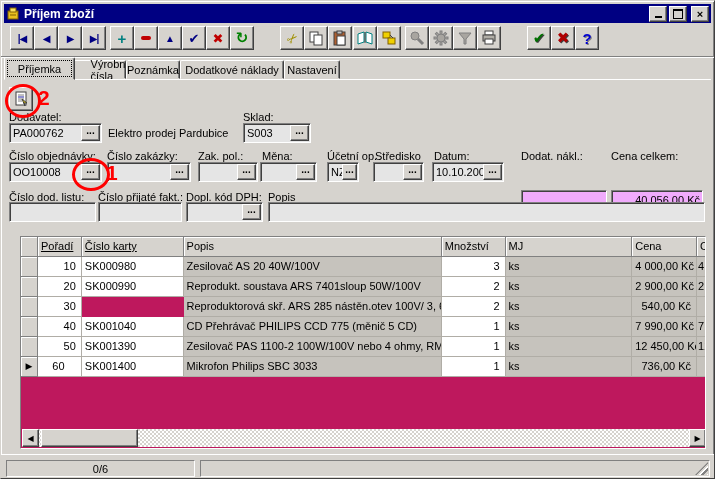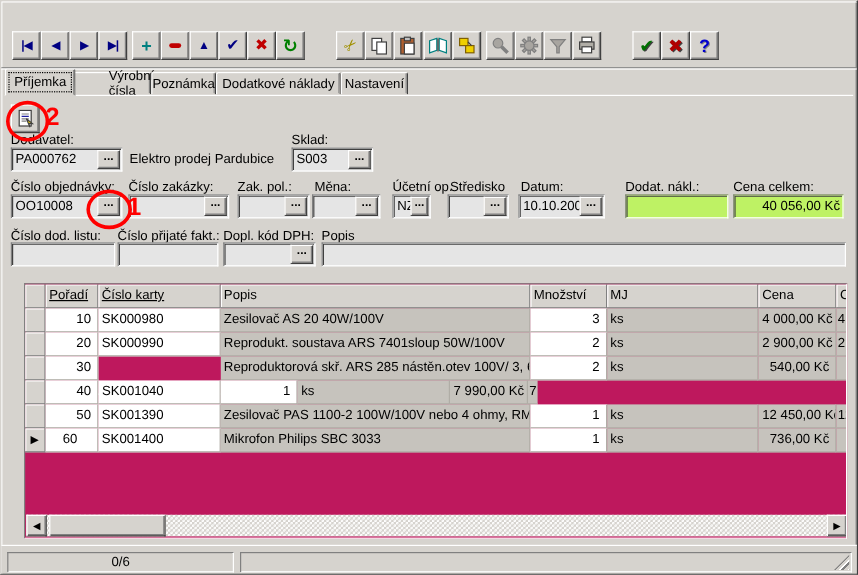--- a/index.html
+++ b/index.html
@@ -26,21 +26,21 @@
   .tab{position:absolute;top:59px;height:19px;background:#d6d3ce;border:1px solid;border-color:#fff #404040 #d6d3ce #fff;
     box-shadow:inset -1px 0 0 #808080;border-radius:2px 2px 0 0;font-size:11px;display:flex;align-items:center;
     justify-content:center;box-sizing:border-box;padding:0 4px;}
   .tab.active{top:56px;height:23px;z-index:3;outline:1px dotted #000;outline-offset:-4px;}
   .content{left:3px;top:78px;width:707px;height:374px;background:#d6d3ce;border-top:1px solid #fff;}
   
   .lbl{position:absolute;font-size:11px;color:#000;white-space:nowrap;}
   .fld{position:absolute;height:20px;background:#e5e5e5;border:1px solid;border-color:#808080 #fff #fff #808080;
     box-shadow:inset 1px 1px 0 #404040;box-sizing:border-box;font-size:11px;}
   .fld .val{position:absolute;left:3px;top:3px;right:2px;white-space:nowrap;overflow:hidden;}
-  .fld.gray{background:#bef264;}
+  .fld.gray{background:#f0abfc;margin-top:28px;}
   .fld .lk{position:absolute;top:1px;right:1px;bottom:1px;width:19px;background:#d6d3ce;border:1px solid;
     border-color:#fff #404040 #404040 #fff;box-shadow:inset -1px -1px 0 #808080;font-size:10px;font-weight:bold;
     display:flex;align-items:flex-start;justify-content:center;line-height:8px;box-sizing:border-box;}
   .fld .lk span{margin-top:1px;}
   
   .red-circle{position:absolute;border:3px solid #ff0000;border-radius:50%;z-index:9;}
   .red-num{position:absolute;color:#ff0000;font-size:21px;font-weight:bold;z-index:9;}
   
   .grid{left:19px;top:235px;width:686px;height:213px;border:1px solid;border-color:#808080 #fff #fff #808080;
     box-sizing:border-box;background:#be185d;overflow:hidden;}
@@ -72,20 +72,39 @@
   .grip{position:absolute;right:1px;bottom:1px;width:13px;height:13px;
     background:repeating-linear-gradient(135deg,transparent 0 2px,#fff 2px 3px,#808080 3px 5px);
     clip-path:polygon(100% 0,100% 100%,0 100%);}
   .ico{display:block;}
 </style>
 </head>
 <body>
 
 <div id="window">
 
+  <div class="abs titlebar">
+    <svg class="ico" width="14" height="14" viewBox="0 0 14 14" style="margin-left:2px;">
+      <rect x="2" y="4" width="10" height="8" fill="#e8c020" stroke="#806000"></rect>
+      <rect x="4" y="1" width="6" height="4" fill="#f8e060" stroke="#806000"></rect>
+      <line x1="4" y1="8" x2="10" y2="8" stroke="#806000"></line>
+    </svg>
+    <span class="title-text">Příjem zboží</span>
+    <span class="cap-wrap">
+      <span class="cap-btn">
+          <span class="glyph-min"></span>
+        </span>
+      <span class="cap-btn">
+          <span class="glyph-max"></span>
+        </span>
+      <span class="cap-btn" style="margin-left:4px;">
+          <span class="glyph-close">×</span>
+        </span>
+    </span>
+  </div>
 
   <div class="b" style="left:9px;">
       <span class="nav">|◀</span>
     </div>
   <div class="b" style="left:33px;">
       <span class="nav">◀</span>
     </div>
   <div class="b" style="left:57px;">
       <span class="nav">▶</span>
     </div>
@@ -179,21 +198,21 @@
     </div>
   <div class="b" style="left:550px;">
       <span style="color:#b00000;font-weight:bold;font-size:15px;text-shadow:1px 1px 0 #404040;">✖</span>
     </div>
   <div class="b" style="left:574px;">
       <span style="color:#0000d0;font-weight:bold;font-size:15px;text-shadow:1px 1px 0 #808080;">?</span>
     </div>
 
   <div class="abs toolbar-sep"></div>
 
-  <div class="tab active" style="left:3px;width:59px;">
+  <div class="tab active" style="left:3px;width:71px;">
       <span>Příjemka</span>
     </div>
   <div class="tab" style="left:56px;width:69px;padding-left:40px;">
       <span>Výrobní čísla</span>
     </div>
   <div class="tab" style="left:125px;width:54px;">
       <span>Poznámka</span>
     </div>
   <div class="tab" style="left:179px;width:104px;">
       <span>Dodatkové náklady</span>
@@ -363,20 +382,21 @@
       <div class="dc num" style="width:64px;">2</div>
       <div class="dc g" style="width:127px;">ks</div>
       <div class="dc g num" style="width:65px;">540,00 Kč</div>
       <div class="dc g" style="width:8px;border-right:none;padding:0 0 0 1px;"></div>
     </div>
 
     <div class="trow" style="top:80px;">
       <div class="sel" style="width:17px;"></div>
       <div class="dc num" style="width:44px;">40</div>
       <div class="dc" style="width:102px;">SK001040</div>
+      <div class="dc g" style="width:259px;">CD Přehrávač PHILIPS CCD 775 (měnič 5 CD)</div>
       <div class="dc num" style="width:64px;">1</div>
       <div class="dc g" style="width:127px;">ks</div>
       <div class="dc g num" style="width:65px;">7 990,00 Kč</div>
       <div class="dc g" style="width:8px;border-right:none;padding:0 0 0 1px;">7</div>
     </div>
 
     <div class="trow" style="top:100px;">
       <div class="sel" style="width:17px;"></div>
       <div class="dc num" style="width:44px;">50</div>
       <div class="dc" style="width:102px;">SK001390</div>

